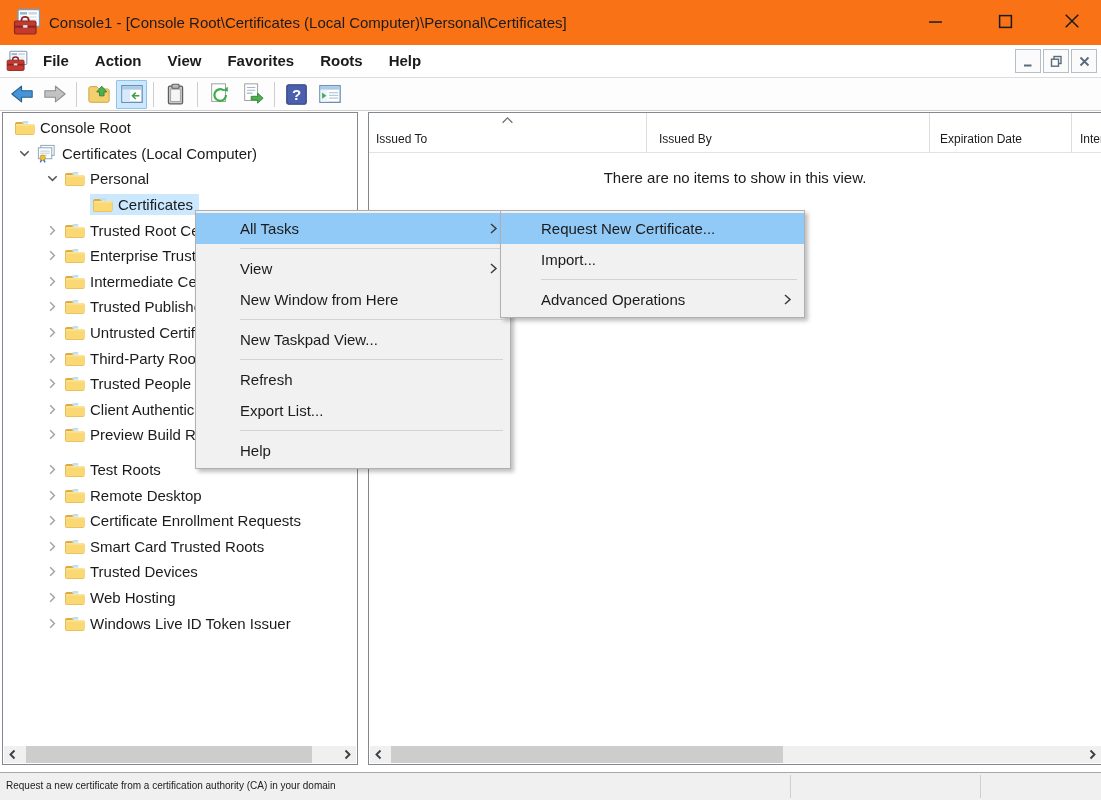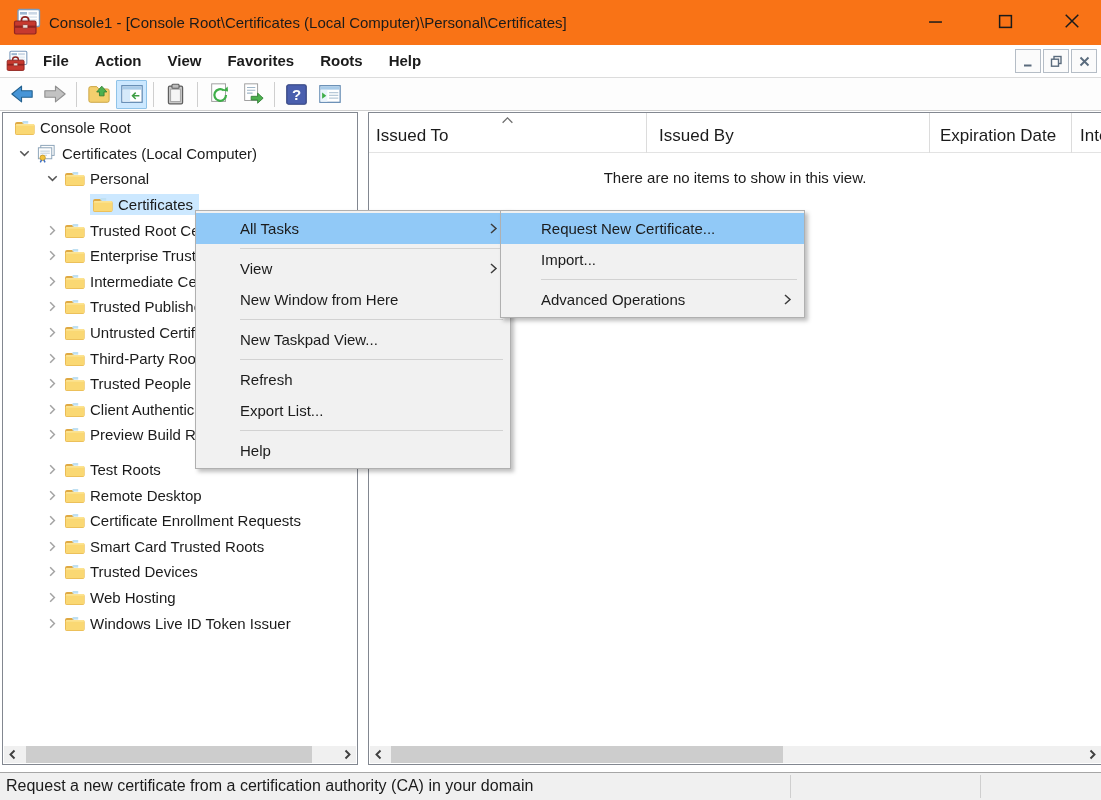--- a/index.html
+++ b/index.html
@@ -44,37 +44,37 @@
   .rb { display:flex; align-items:center; padding:2px 6px 2px 2px; }
   .rb.selected { background:var(--sel); }
   .tree-icon { flex:0 0 21px; width:21px; height:17px; margin-right:5px; }
   .tree-label { font-size:15px; }
 
   
   #list-header { position:absolute; left:0; top:0; width:1200px; height:40px; border-bottom:1px solid #e3e3e3; background:#fff; }
   .hcell { position:absolute; top:0; height:40px; border-right:1px solid #dcdcdc; }
   .hc0 { left:0;   width:278px; } .hc1 { left:278px; width:283px; }
   .hc2 { left:561px; width:142px; } .hc3 { left:703px; width:398px; border-right:none; }
-  .hlabel { position:absolute; left:7px; bottom:7px; font-size:17px; white-space:nowrap; }
+  .hlabel { position:absolute; left:7px; bottom:7px; font-size:12px; white-space:nowrap; }
   .hc1 .hlabel { left:12px; } .hc2 .hlabel { left:10px; } .hc3 .hlabel { left:8px; }
   .sort-glyph { position:absolute; top:3px; left:132px; }
   #empty-msg { position:absolute; top:56px; left:0; width:100%; text-align:center; font-size:15px; }
 
   
   .hscroll { position:absolute; left:1px; right:1px; bottom:1px; height:17px; background:#f0f0f0; }
   #right-pane .hscroll { right:0; }
   .sb-arrow { position:absolute; top:0; width:17px; height:17px; display:flex; align-items:center; justify-content:center; background:#f0f0f0; border:none; }
   .sb-left { left:0; } .sb-right { right:0; }
   .sb-thumb { position:absolute; top:0; height:17px; background:#cdcdcd; }
   #left-thumb  { left:22px; width:286px; }
   #right-thumb { left:21px; width:392px; }
 
   
   #statusbar { position:absolute; left:0; top:772px; width:1101px; height:28px; background:#f0f0f0; border-top:1px solid #a6a6a6; }
-  #status-text { position:absolute; left:6px; top:0; line-height:26px; font-size:16px; white-space:nowrap; }
+  #status-text { position:absolute; left:6px; top:0; line-height:26px; font-size:10px; white-space:nowrap; }
   .status-div { position:absolute; top:2px; bottom:2px; width:1px; background:#cfcfcf; }
   #status-div1 { left:790px; } #status-div2 { left:980px; }
 
   
   .menu { position:absolute; background:#f1f1f1; border:1px solid #b0b0b0;
     box-shadow:3px 3px 4px rgba(0,0,0,0.25); padding:2px 0; z-index:100; }
   #context-menu { left:195px; top:210px; width:316px; }
   #submenu      { left:500px; top:210px; width:305px; z-index:101; }
   .mi { position:relative; height:31px; line-height:31px; padding-left:44px; font-size:15px; white-space:nowrap; }
   #submenu .mi { padding-left:40px; }

